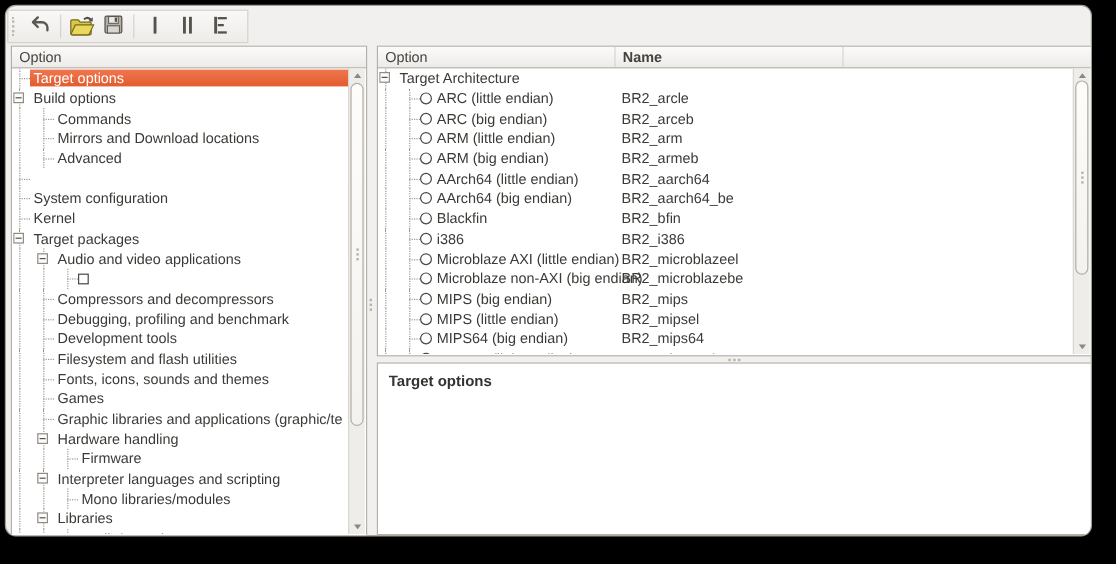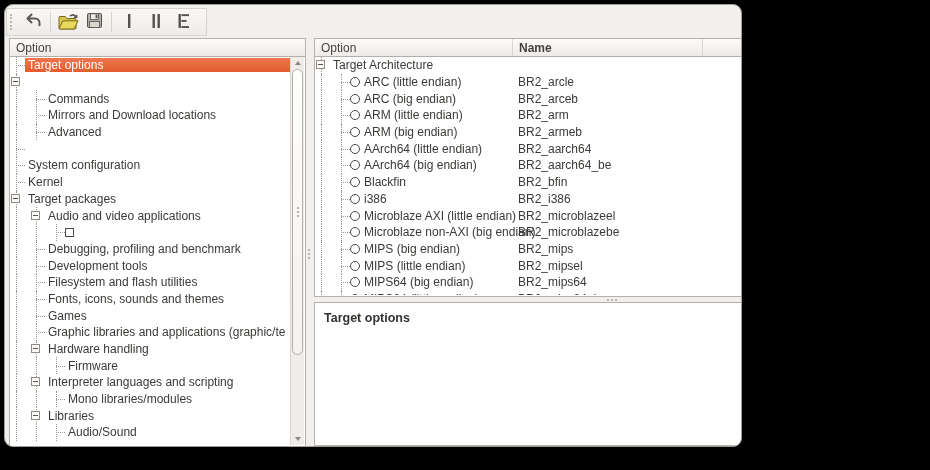--- a/index.html
+++ b/index.html
@@ -1,18 +1,18 @@
 <!DOCTYPE html>
 <html style="--sel-top: #F0764E; --sel-bot: #E25C2D;"><head>
 <meta charset="utf-8">
 <style>
   html,body{margin:0;padding:0;background:#000;}
   .canvas{position:relative;width:930px;height:470px;background:#000;overflow:hidden;
           font-family:"Liberation Sans","DejaVu Sans",sans-serif;}
-  .window{position:absolute;left:4px;top:4px;width:738px;height:443px;background:#f1f0ee;
+  .window{position:absolute;left:4px;top:4px;width:906px;height:443px;background:#f1f0ee;
           border:1px solid #a39e97;border-radius:9px;overflow:hidden;box-sizing:border-box;}
 
   
   .toolbar{position:absolute;left:1px;top:3px;width:201px;height:28px;box-sizing:border-box;
            background:linear-gradient(#f9f8f7,#eeece9);border:1px solid #d6d2cc;
            display:flex;align-items:center;}
   .tb-handle{width:4px;height:16px;border-left:2px dotted #bdb9b2;margin:0 4px 0 3px;}
   .tb-btn{width:27px;height:25px;display:flex;align-items:center;justify-content:center;
           background:none;border:none;padding:0;cursor:pointer;}
   .tb-sep{width:1px;height:20px;background:#d6d2cc;margin:0 3px;}
@@ -147,20 +147,21 @@
       </div>
       <div class="treebody" id="left-tree">
           <div class="row selected">
             <span class="conn leaf"></span>
             <span class="label">Target options</span>
           </div>
           <div class="row">
             <span class="conn exp">
               <span class="ebox"></span>
             </span>
+            <span class="label">Build options</span>
           </div>
           <div class="row">
             <span class="guide"></span>
             <span class="conn leaf"></span>
             <span class="label">Commands</span>
           </div>
           <div class="row">
             <span class="guide"></span>
             <span class="conn leaf"></span>
             <span class="label">Mirrors and Download locations</span>
@@ -192,20 +193,25 @@
             <span class="conn exp">
               <span class="ebox"></span>
             </span>
             <span class="label">Audio and video applications</span>
           </div>
           <div class="row">
             <span class="guide"></span>
             <span class="guide"></span>
             <span class="conn leaf"></span>
             <span class="ctrl-check"></span>
+          </div>
+          <div class="row">
+            <span class="guide"></span>
+            <span class="conn leaf"></span>
+            <span class="label">Compressors and decompressors</span>
           </div>
           <div class="row">
             <span class="guide"></span>
             <span class="conn leaf"></span>
             <span class="label">Debugging, profiling and benchmark</span>
           </div>
           <div class="row">
             <span class="guide"></span>
             <span class="conn leaf"></span>
             <span class="label">Development tools</span>

